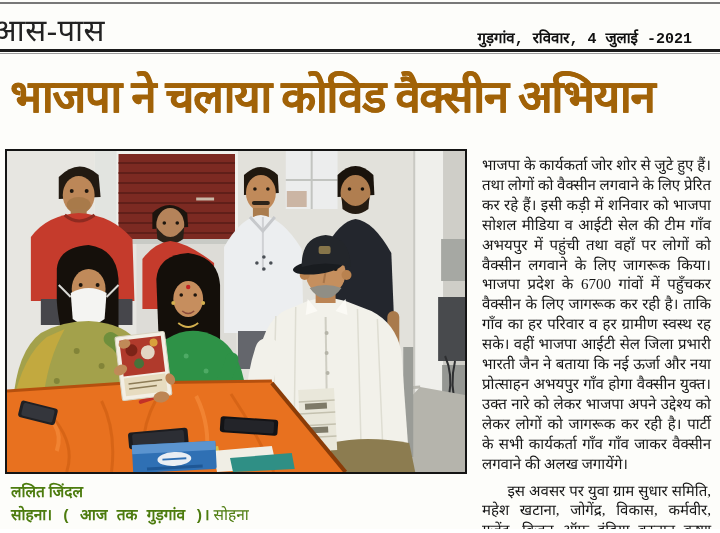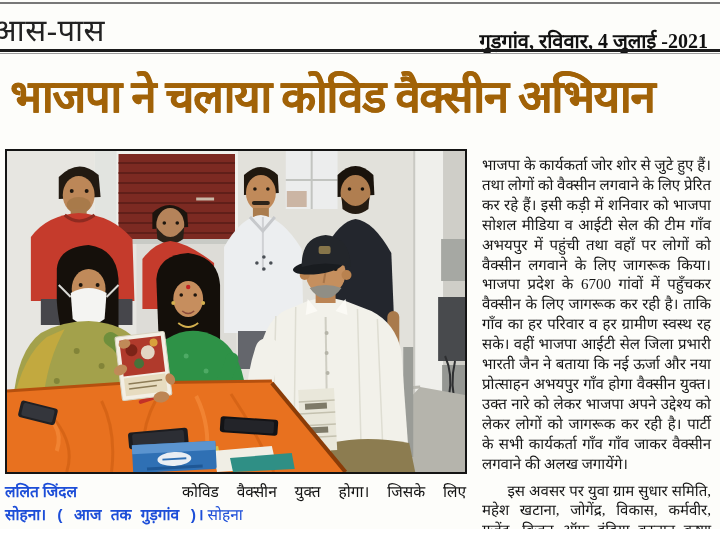--- a/index.html
+++ b/index.html
@@ -7,23 +7,23 @@
     position:relative; width:720px; height:529px; overflow:hidden;
     background:#fdfdfa; color:#1a1a1a;
     font-family:"Liberation Serif","DejaVu Serif",serif;
   }
   .topline { position:absolute; top:2px; left:0; width:720px; height:2px; background:#787878; }
   .masthead {
     position:absolute; top:8px; left:-7px;
     font-size:31px; font-weight:400; color:#222; letter-spacing:0.5px;
   }
   .dateline {
-    position:absolute; top:27px; right:12px;
-    font-size:20px; font-weight:bold; color:#111;
-    font-family:Liberation Serif, serif;
+    position:absolute; top:27px; right:28px;
+    font-size:15px; font-weight:bold; color:#111;
+    font-family:Liberation Mono, monospace;
   }
   .rule-main { position:absolute; top:49px; left:0; width:720px; height:3px; background:#1c1c1c; }
   .rule-sub  { position:absolute; top:53px; left:0; width:720px; height:1px; background:#9b9b9b; }
   .headline {
     position:absolute; top:56px; left:2px; width:716px; margin:8px;
     font-size:45px; font-weight:bold; letter-spacing:-1px; line-height:1.5;
     white-space:nowrap; color:#a16207;
     font-family:Liberation Serif, serif;
     text-shadow:0.6px 0 0 currentColor;
   }
@@ -32,22 +32,22 @@
     border:2px solid #141414; background:#dddcd7; margin:0;
   }
   .photo-frame svg { display:block; width:100%; height:100%; }
   .body-col {
     position:absolute; left:475px; top:149px; width:243px;
     font-size:15px; line-height:19.9px; text-align:justify; color:#161616;
   }
   .body-col p { margin:7px; }
   .body-col p.p2 { text-indent:1.7em; }
   .caption-byline {
-    position:absolute; left:5px; top:481px; width:175px;
-    font-size:15.5px; line-height:22.5px; white-space:nowrap; color:#1d4ed8;
+    position:absolute; left:11px; top:481px; width:175px;
+    font-size:15.5px; line-height:22.5px; white-space:nowrap; color:#4d7c0f;
   }
   .byline-name { font-weight:bold; }
   .byline-loc .b { font-weight:bold;font-family:Liberation Mono, monospace; }
   .caption-cont {
     position:absolute; left:182px; top:481px; width:284px;
     font-size:15.5px; line-height:22.5px; color:#141414;
   }
   .jline { text-align:justify; text-align-last:justify; }
 </style>
 </head>
@@ -283,16 +283,15 @@
     <p class="p1">भाजपा के कार्यकर्ता जोर शोर से जुटे हुए हैं। तथा लोगों को वैक्सीन लगवाने के लिए प्रेरित कर रहे हैं। इसी कड़ी में शनिवार को भाजपा सोशल मीडिया व आईटी सेल की टीम गाँव अभयपुर में पहुंची तथा वहाँ पर लोगों को वैक्सीन लगवाने के लिए जागरूक किया। भाजपा प्रदेश के 6700 गांवों में पहुँचकर वैक्सीन के लिए जागरूक कर रही है। ताकि गाँव का हर परिवार व हर ग्रामीण स्वस्थ रह सके। वहीं भाजपा आईटी सेल जिला प्रभारी भारती जैन ने बताया कि नई ऊर्जा और नया प्रोत्साहन अभयपुर गाँव होगा वैक्सीन युक्त। उक्त नारे को लेकर भाजपा अपने उद्देश्य को लेकर लोगों को जागरूक कर रही है। पार्टी के सभी कार्यकर्ता गाँव गाँव जाकर वैक्सीन लगवाने की अलख जगायेंगे।</p>
     <p class="p2">इस अवसर पर युवा ग्राम सुधार समिति, महेश खटाना, जोगेंद्र, विकास, कर्मवीर, गजेंद्र, विज़न ऑफ इंडिया कप्तान कृष्ण शर्मा आदि भी मौजूद थे।</p>
   </div>
 
   <div class="caption-byline">
     <div class="byline-name">ललित जिंदल</div>
     <div class="byline-loc"><span class="b">सोहना। ( आज तक गुड़गांव )।</span><span> सोहना</span></div>
   </div>
 
   <div class="caption-cont">
-    <div class="jline">कोविड वैक्सीन युक्त होगा। जिसके लिए</div>
   </div>
 
 </div>
 
 </body></html>

